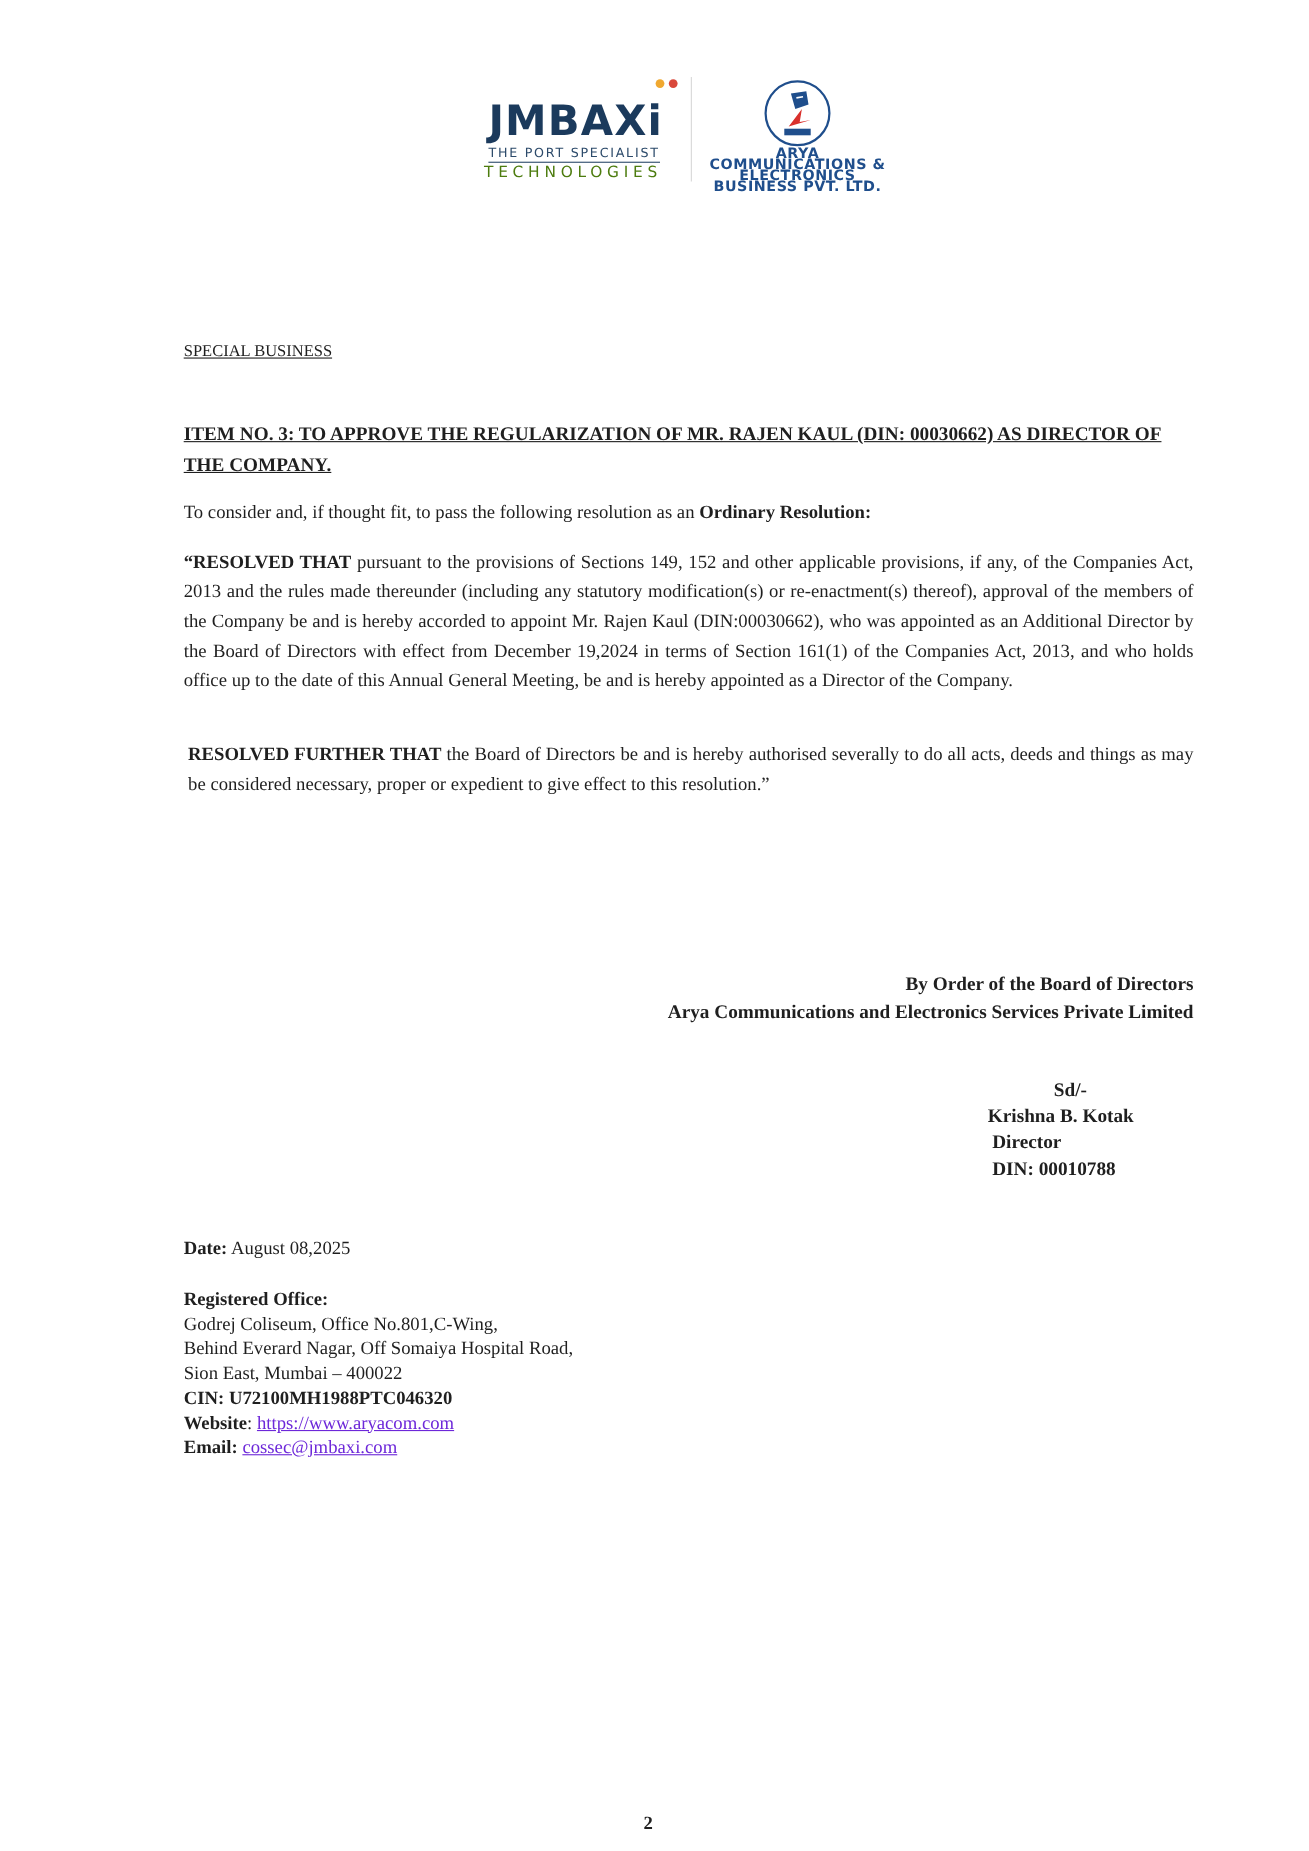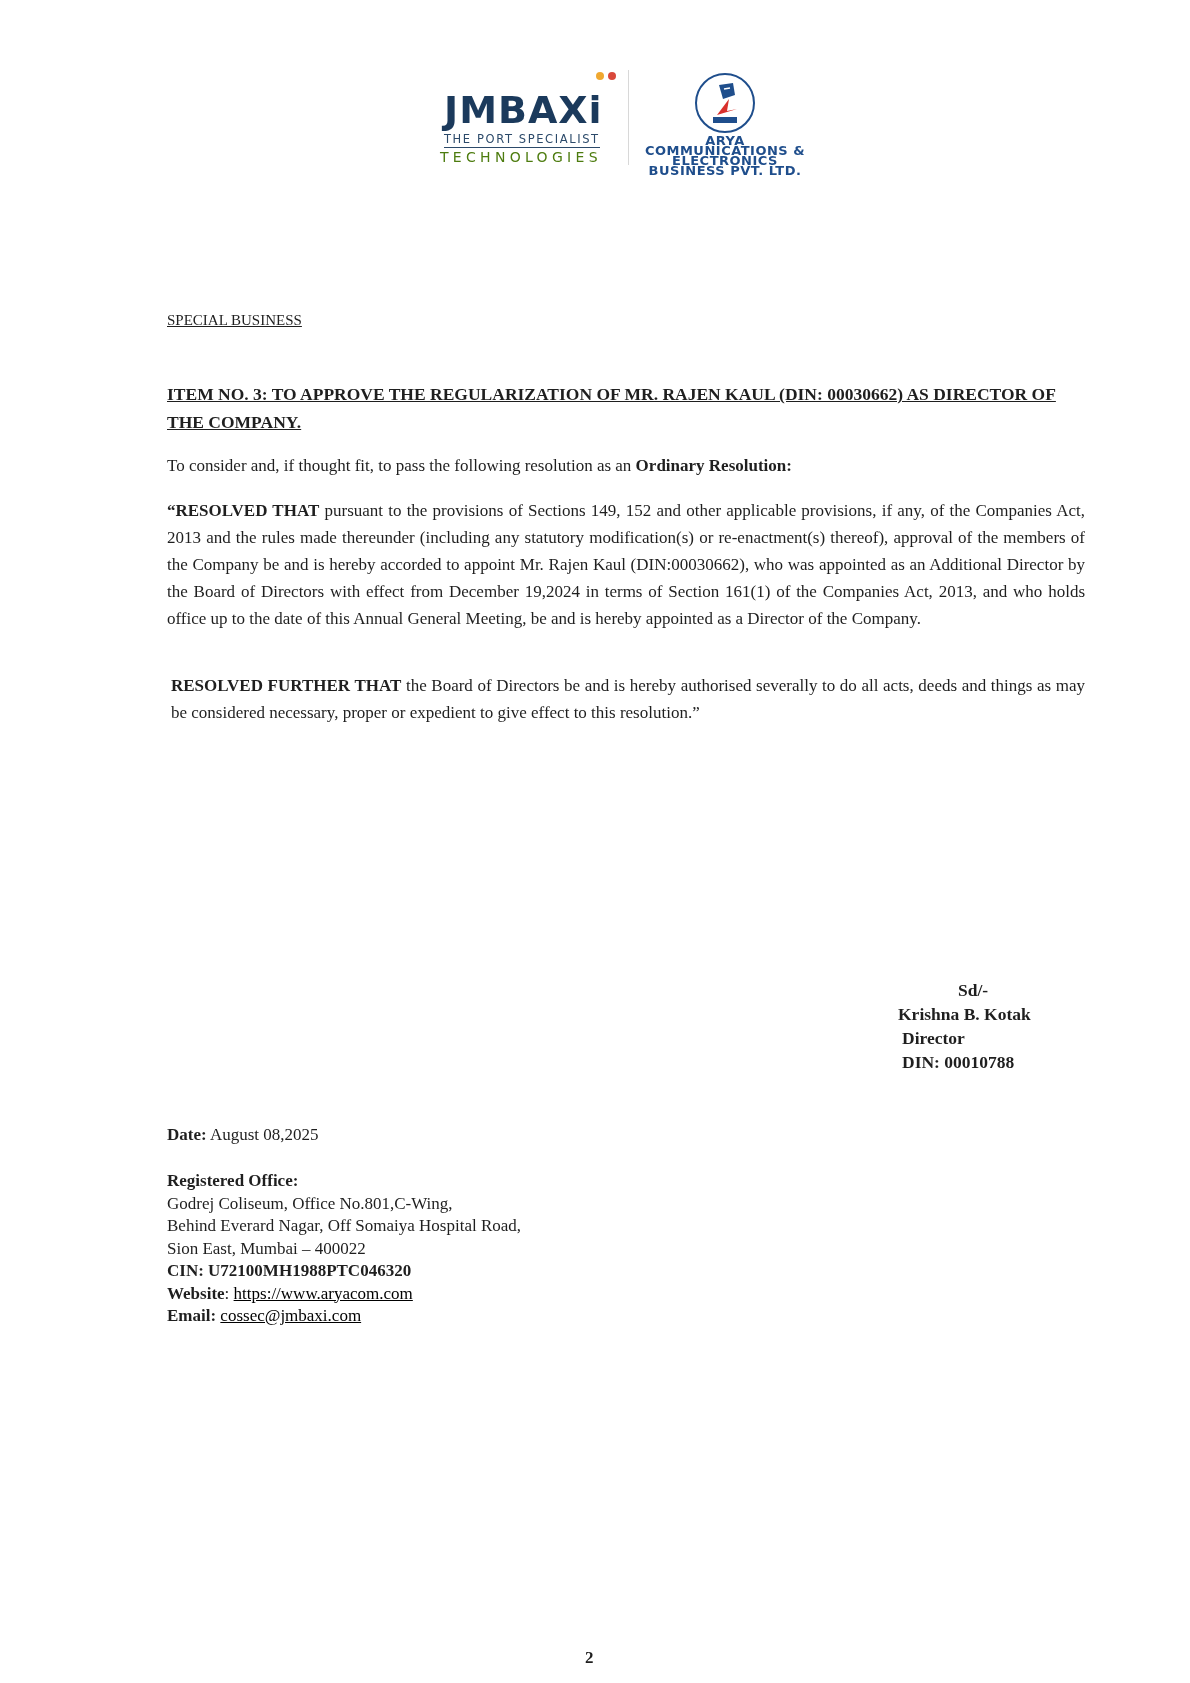--- a/index.html
+++ b/index.html
@@ -23,21 +23,21 @@
 
   .h-special { left: 167px; top: 312px; font-weight: normal; font-size: 15px; text-decoration: underline; }
   .h-item { left: 167px; top: 380px; width: 920px; font-weight: bold; font-size: 17.5px; text-decoration: underline; line-height: 28px; }
   .p { left: 167px; width: 918px; font-size: 17px; line-height: 27px; text-align: justify; }
   .p b { font-weight: bold; }
   .sign1 { left: 470px; top: 882px; width: 615px; text-align: right; font-weight: bold; font-size: 17.5px; line-height: 25px; }
   .sign2 { left: 898px; top: 978px; font-weight: bold; font-size: 17.5px; line-height: 24px; }
   .sign2 div { white-space: nowrap; }
   .footer { left: 167px; font-size: 17px; line-height: 22.5px; }
   .footer b { font-weight: bold; }
-  .link { color: #000000; text-decoration: underline; cursor: pointer; }
+  .link { color: #6d28d9; text-decoration: underline; cursor: pointer; }
   .pagenum { left: 585px; top: 1648px; font-weight: bold; font-size: 17px; }
 </style>
 </head>
 <body>
 
 <div class="abs jm-logo">
   <span class="jm-dot" style="left:156px; top:4px; background:#f0a830;"></span>
   <span class="jm-dot" style="left:168px; top:4px; background:#d9483b;"></span>
   <span class="jm-word">JMBAXi</span>
   <span class="jm-tag1">THE PORT SPECIALIST</span>
@@ -68,20 +68,22 @@
 
 <div class="abs p" style="top:497px;">
   <b>“RESOLVED THAT</b><span> pursuant to the provisions of Sections 149, 152 and other applicable provisions, if any, of the Companies Act, 2013 and the rules made thereunder (including any statutory modification(s) or re-enactment(s) thereof), approval of the members of the Company be and is hereby accorded to appoint Mr. Rajen Kaul (DIN:00030662), who was appointed as an Additional Director by the Board of Directors with effect from December 19,2024 in terms of Section 161(1) of the Companies Act, 2013, and who holds office up to the date of this Annual General Meeting, be and is hereby appointed as a Director of the Company.</span>
 </div>
 
 <div class="abs p" style="top:672px; left:171px; width:914px;">
   <b>RESOLVED FURTHER THAT</b><span> the Board of Directors be and is hereby authorised severally to do all acts, deeds and things as may be considered necessary, proper or expedient to give effect to this resolution.”</span>
 </div>
 
 <div class="abs sign1">
+  <div>By Order of the Board of Directors</div>
+  <div>Arya Communications and Electronics Services Private Limited</div>
 </div>
 <div class="abs sign2">
   <div style="padding-left:60px;">Sd/-</div>
   <div>Krishna B. Kotak</div>
   <div style="padding-left:4px;">Director</div>
   <div style="padding-left:4px;">DIN: 00010788</div>
 </div>
 
 <div class="abs footer" style="top:1124px;text-align:center;">
   <b>Date:</b><span> August 08,2025</span>

